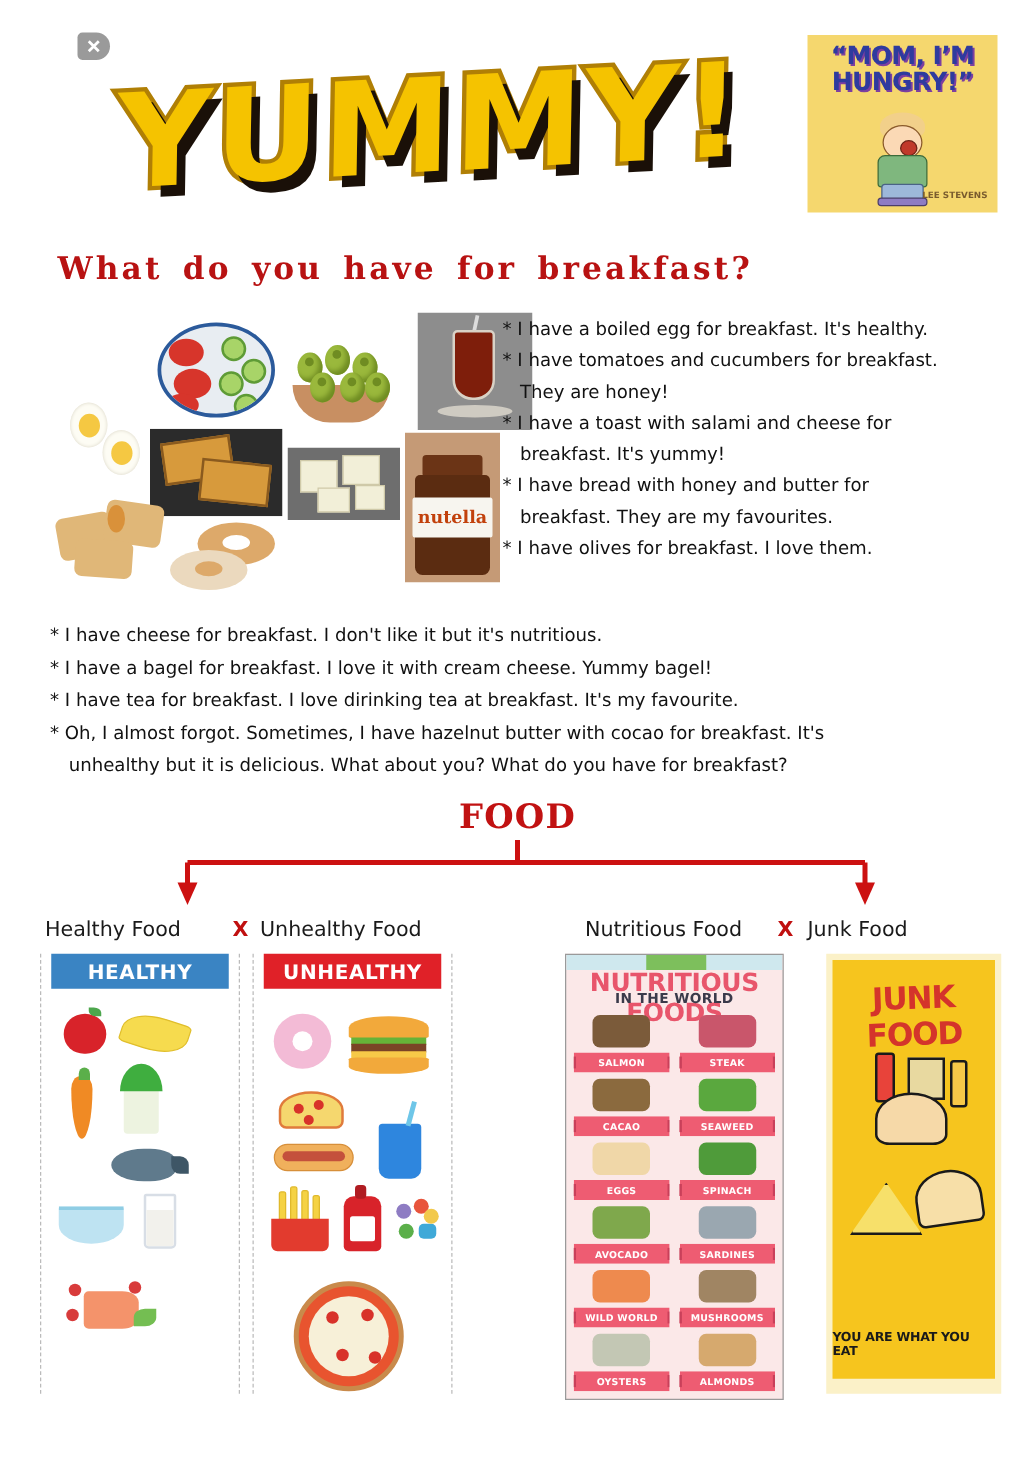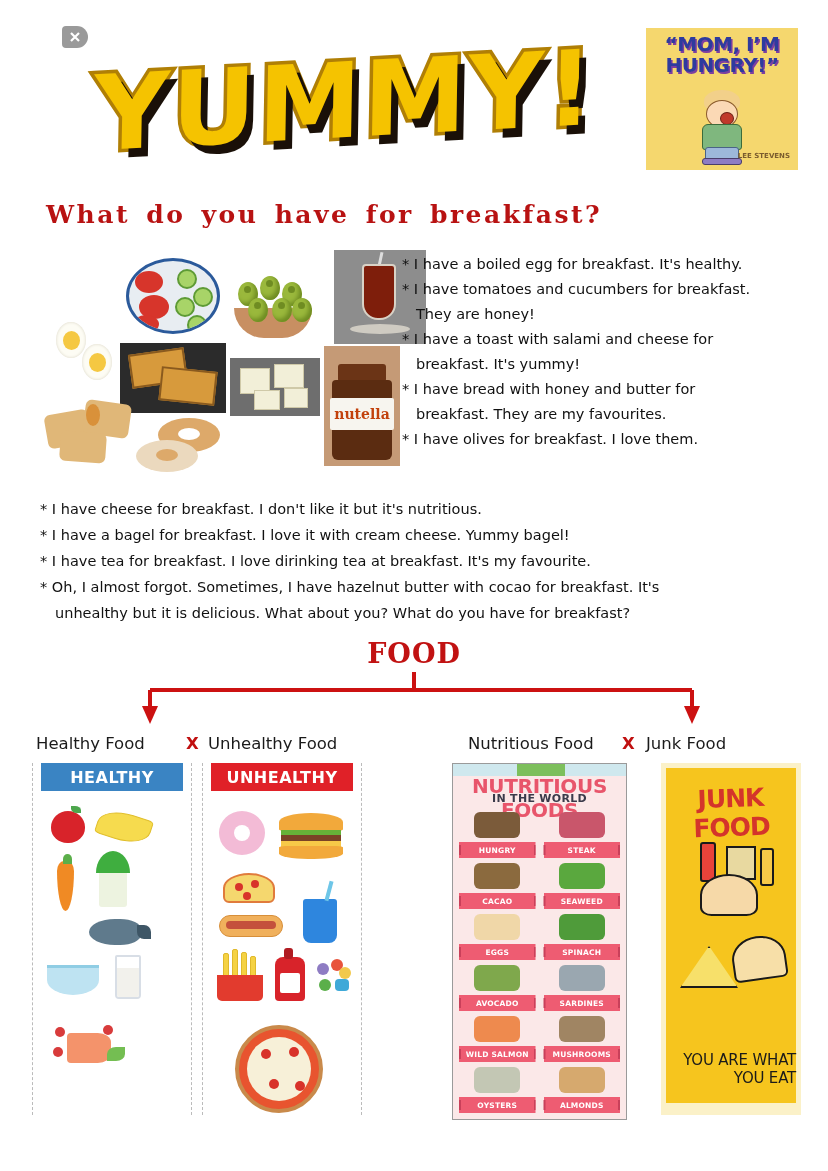--- a/index.html
+++ b/index.html
@@ -239,22 +239,22 @@
   .nf-rib::before, .nf-rib::after{ content:''; position:absolute; top:3px; width:7px; height:10px; background:#C9405A;}
   .nf-rib::before{ left:-5px; clip-path:polygon(0 0,100% 0,100% 100%,0 100%,35% 50%);}
   .nf-rib::after{ right:-5px; clip-path:polygon(0 0,100% 0,65% 50%,100% 100%,0 100%);}
 
   
   .jf-panel { left: 661px; top: 763px; width: 140px; height: 352px; background:#FBF1C8; }
   .jf-inner { position:absolute; left:5px; top:5px; right:5px; bottom:12px; background:#F6C51E; }
   .jf-title { position:absolute; left:0; right:0; top:16px; text-align:center;
     font-family:"DejaVu Sans", sans-serif; font-weight:bold; font-size:25px; color:#D4342B;
     letter-spacing:-1px; transform:rotate(-2deg);}
-  .jf-tag { position:absolute; left:0; right:0; bottom:16px; text-align:right;
-    font-family:"DejaVu Sans", sans-serif; font-weight:normal; font-size:15px; color:#1a1a1a; letter-spacing:-0.2px;}
+  .jf-tag { position:absolute; left:0; right:0; bottom:16px; text-align:left;
+    font-family:"DejaVu Sans", sans-serif; font-weight:bold; font-size:10px; color:#1a1a1a; letter-spacing:-0.2px;}
   .jf-art { position:absolute; left:8px; top:70px; right:8px; height:170px; }
   .jf-burger{ position:absolute; left:26px; top:36px; width:58px; height:42px; background:#F6D9A8; border:2.5px solid #1a1a1a; border-radius:50% 50% 20% 20%;}
   .jf-taco { position:absolute; right:2px; bottom:28px; width:54px; height:44px; background:#F7DFA8; border:2.5px solid #1a1a1a; border-radius:50% 50% 6px 6px; transform:rotate(-8deg);}
   .jf-pizza{ position:absolute; left:6px; bottom:20px; width:58px; height:42px; background:#F7E06A; border:2.5px solid #1a1a1a; clip-path:polygon(0 100%, 50% 0, 100% 100%);}
   .jf-fries{ position:absolute; left:52px; top:8px; width:30px; height:34px; background:#E8D9A0; border:2.5px solid #1a1a1a;}
   .jf-bottle{ position:absolute; left:26px; top:4px; width:16px; height:40px; background:#E8433A; border:2.5px solid #1a1a1a; border-radius:3px;}
   .jf-bottle2{ position:absolute; right:14px; top:10px; width:14px; height:38px; background:#F7C948; border:2.5px solid #1a1a1a; border-radius:3px;}
 </style>
 </head>
 <body>
@@ -522,21 +522,21 @@
 
   <div class="panel nf-panel">
     <div class="nf-top">
         <div class="nf-top-g"></div>
       </div>
     <div class="nf-title">NUTRITIOUS FOODS</div>
     <div class="nf-sub">IN THE WORLD</div>
     <div class="nf-grid">
       <div class="nf-cell">
           <div class="nf-food" style="background:#7B5B3A;"></div>
-          <div class="nf-rib">HUNGRY</div>
+          <div class="nf-rib">SALMON</div>
         </div>
       <div class="nf-cell">
           <div class="nf-food" style="background:#C9566B;"></div>
           <div class="nf-rib">STEAK</div>
         </div>
       <div class="nf-cell">
           <div class="nf-food" style="background:#8B6A3E;"></div>
           <div class="nf-rib">CACAO</div>
         </div>
       <div class="nf-cell">
@@ -554,21 +554,21 @@
       <div class="nf-cell">
           <div class="nf-food" style="background:#7FA84C;"></div>
           <div class="nf-rib">AVOCADO</div>
         </div>
       <div class="nf-cell">
           <div class="nf-food" style="background:#9AA7B0;"></div>
           <div class="nf-rib">SARDINES</div>
         </div>
       <div class="nf-cell">
           <div class="nf-food" style="background:#EE8A4E;"></div>
-          <div class="nf-rib">WILD SALMON</div>
+          <div class="nf-rib">WILD WORLD</div>
         </div>
       <div class="nf-cell">
           <div class="nf-food" style="background:#A08563;"></div>
           <div class="nf-rib">MUSHROOMS</div>
         </div>
       <div class="nf-cell">
           <div class="nf-food" style="background:#C3C7B4;"></div>
           <div class="nf-rib">OYSTERS</div>
         </div>
       <div class="nf-cell">

